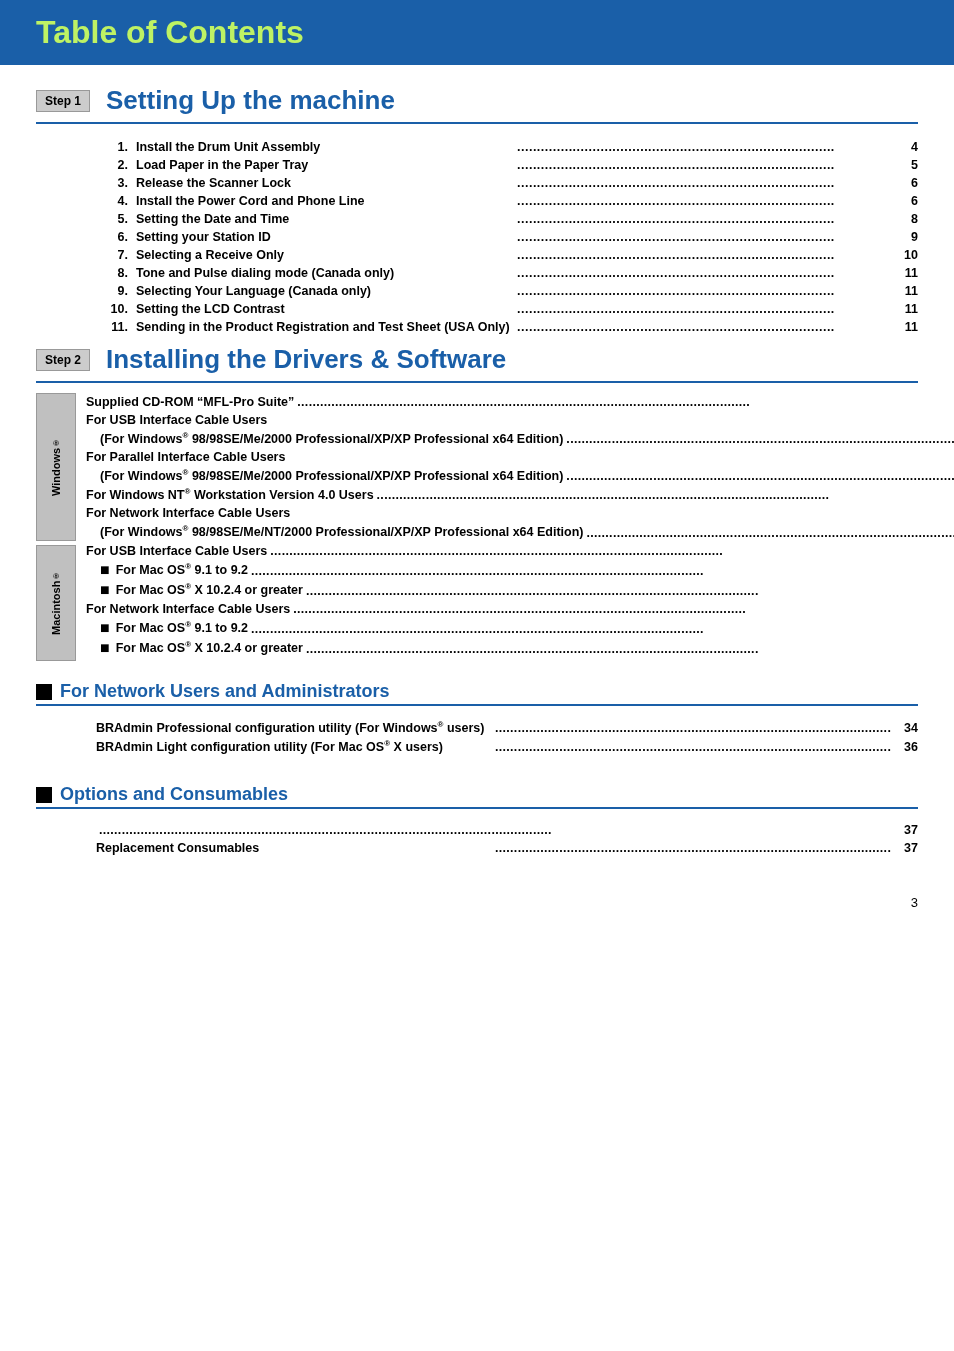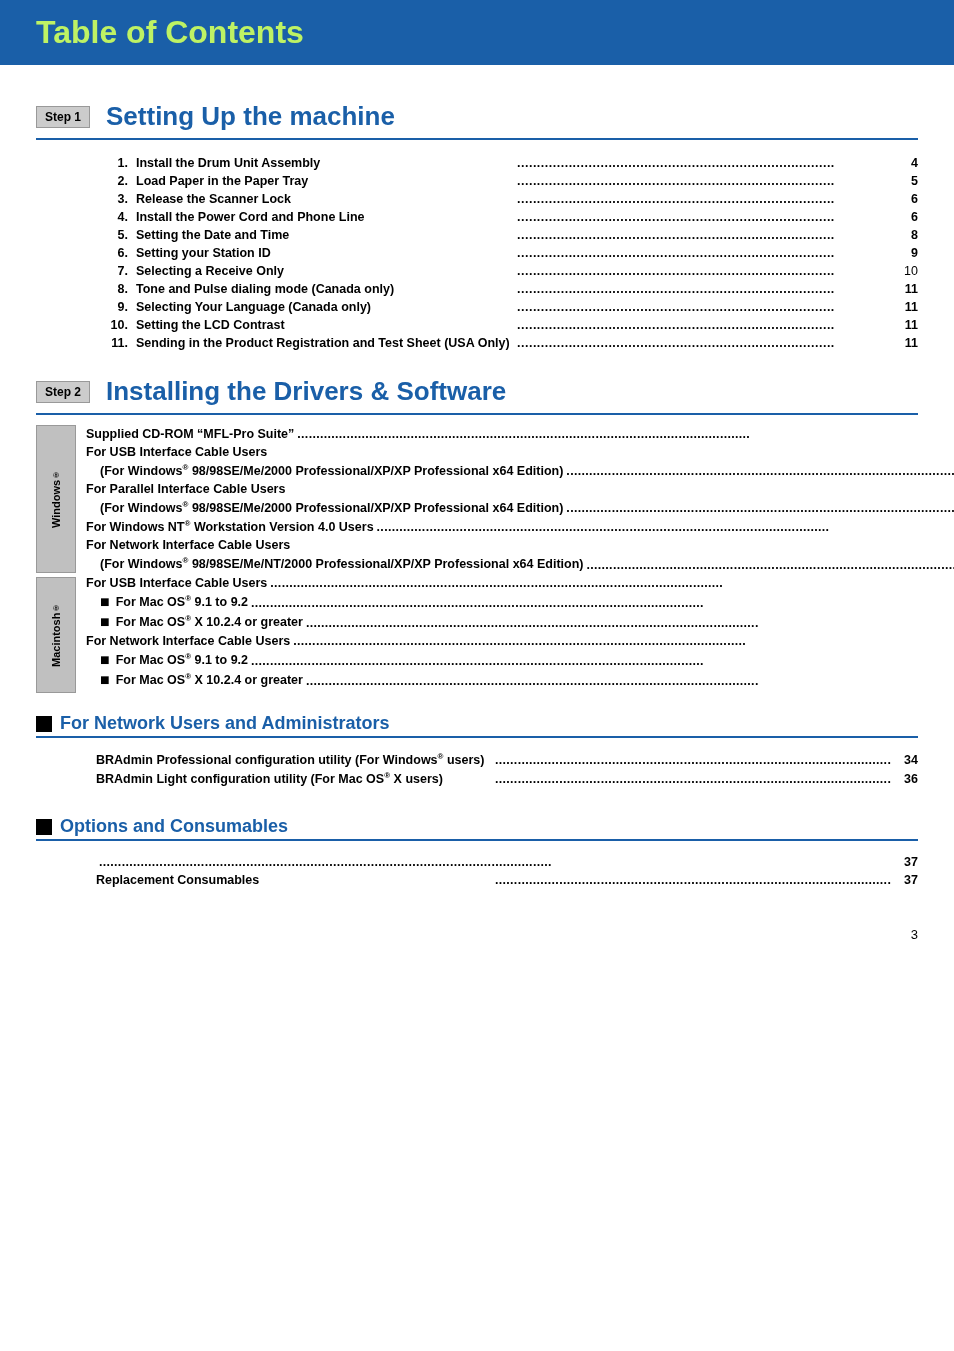--- a/index.html
+++ b/index.html
@@ -27,21 +27,20 @@
     .content {
       padding: 20px 36px;
     }
 
     
     .step-header {
       display: flex;
       align-items: center;
       gap: 16px;
       margin-bottom: 6px;
-      margin-top: 16px;
     }
     .step-badge {
       background: #ccc;
       color: #000;
       font-size: 12px;
       font-weight: bold;
       padding: 3px 8px;
       white-space: nowrap;
       border: 1px solid #999;
     }
@@ -196,21 +195,21 @@
       <div class="toc-entry">
     <span class="num" style="min-width:32px;font-weight:bold;text-align:right;margin-right:8px;">6.</span>
     <span class="label" style="flex:1;font-weight:bold;white-space:nowrap;">Setting your Station ID</span>
     <span style="flex:1;overflow:hidden;margin:0 3px;font-weight:bold;letter-spacing:0.5px;color:#000;">................................................................................</span>
     <span class="page" style="min-width:20px;text-align:right;font-weight:bold;">9</span>
   </div>
       <div class="toc-entry">
     <span class="num" style="min-width:32px;font-weight:bold;text-align:right;margin-right:8px;">7.</span>
     <span class="label" style="flex:1;font-weight:bold;white-space:nowrap;">Selecting a Receive Only</span>
     <span style="flex:1;overflow:hidden;margin:0 3px;font-weight:bold;letter-spacing:0.5px;color:#000;">................................................................................</span>
-    <span class="page" style="min-width:20px;font-weight:normal;">10</span>
+    <span class="page" style="min-width:20px;font-weight:bold;">10</span>
   </div>
       <div class="toc-entry">
     <span class="num" style="min-width:32px;font-weight:bold;text-align:right;margin-right:8px;">8.</span>
     <span class="label" style="flex:1;font-weight:bold;white-space:nowrap;">Tone and Pulse dialing mode (Canada only)</span>
     <span style="flex:1;overflow:hidden;margin:0 3px;font-weight:bold;letter-spacing:0.5px;color:#000;">................................................................................</span>
     <span class="page" style="min-width:20px;text-align:right;font-weight:bold;">11</span>
   </div>
       <div class="toc-entry">
     <span class="num" style="min-width:32px;font-weight:bold;text-align:right;margin-right:8px;">9.</span>
     <span class="label" style="flex:1;font-weight:bold;white-space:nowrap;">Selecting Your Language (Canada only)</span>

